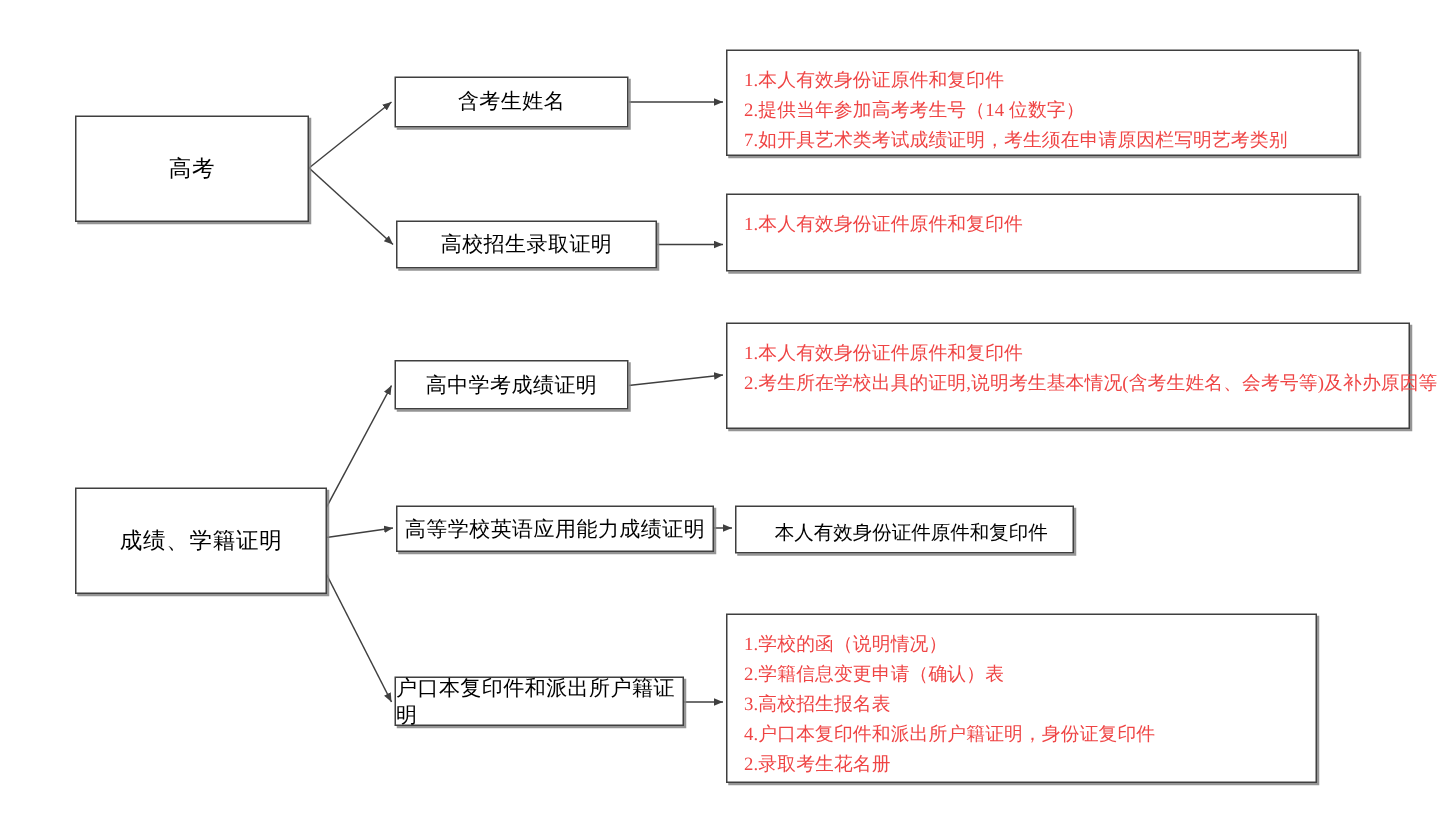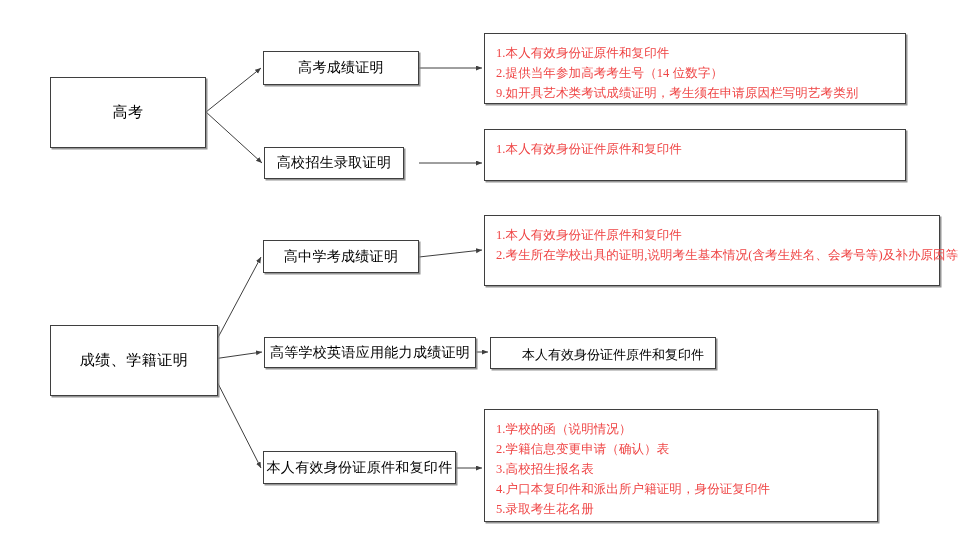--- a/index.html
+++ b/index.html
@@ -59,21 +59,21 @@
     letter-spacing: 0.1px;
   }
   .detail-single {
     font-size: 13px;
     line-height: 18px;
     white-space: nowrap;
   }
   .node.plain {
     display: flex;
     align-items: center;
-    justify-content: flex-end;
+    justify-content: center;
     padding-left: 20px;
   }
 </style>
 </head>
 <body>
 
 <div id="canvas">
 
   <svg id="edges" viewBox="0 0 969 559" width="969" height="559" xmlns="http://www.w3.org/2000/svg">
     <defs>
@@ -93,30 +93,30 @@
         <line x1="451" y1="352" x2="488" y2="352" stroke="#3f3f3f" stroke-width="1" marker-end="url(#arrowhead)"></line>
         <line x1="456" y1="468" x2="482" y2="468" stroke="#3f3f3f" stroke-width="1" marker-end="url(#arrowhead)"></line>
       </g>
   </svg>
 
   <div class="node root" style="left: 50px; top: 77px; width: 156px; height: 71px;">
     <span>高考</span>
   </div>
 
   <div class="node mid" style="left: 263px; top: 51px; width: 156px; height: 34px;">
-    <span>高考成绩证明</span>
+    <span>含考生姓名</span>
   </div>
 
   <div class="node detail" style="left: 484px; top: 33px; width: 422px; height: 71px;">
       <div class="detail-line">1.本人有效身份证原件和复印件</div>
       <div class="detail-line">2.提供当年参加高考考生号（14 位数字）</div>
-      <div class="detail-line">9.如开具艺术类考试成绩证明，考生须在申请原因栏写明艺考类别</div>
+      <div class="detail-line">7.如开具艺术类考试成绩证明，考生须在申请原因栏写明艺考类别</div>
     </div>
 
-  <div class="node mid" style="left: 264px; top: 147px; width: 140px; height: 32px;">
+  <div class="node mid" style="left: 264px; top: 147px; width: 174px; height: 32px;">
     <span>高校招生录取证明</span>
   </div>
 
   <div class="node detail" style="left: 484px; top: 129px; width: 422px; height: 52px;">
       <div class="detail-line">1.本人有效身份证件原件和复印件</div>
     </div>
 
   <div class="node root" style="left: 50px; top: 325px; width: 168px; height: 71px;">
     <span>成绩、学籍证明</span>
   </div>
@@ -132,24 +132,24 @@
 
   <div class="node mid" style="left: 264px; top: 337px; width: 212px; height: 31px;">
     <span>高等学校英语应用能力成绩证明</span>
   </div>
 
   <div class="node detail plain" style="left: 490px; top: 337px; width: 226px; height: 32px;">
       <div class="detail-single">本人有效身份证件原件和复印件</div>
     </div>
 
   <div class="node mid" style="left: 263px; top: 451px; width: 193px; height: 33px;">
-    <span>本人有效身份证原件和复印件</span>
+    <span>户口本复印件和派出所户籍证明</span>
   </div>
 
   <div class="node detail" style="left: 484px; top: 409px; width: 394px; height: 113px;">
       <div class="detail-line">1.学校的函（说明情况）</div>
       <div class="detail-line">2.学籍信息变更申请（确认）表</div>
       <div class="detail-line">3.高校招生报名表</div>
       <div class="detail-line">4.户口本复印件和派出所户籍证明，身份证复印件</div>
-      <div class="detail-line">5.录取考生花名册</div>
+      <div class="detail-line">2.录取考生花名册</div>
     </div>
 
 </div>
 
 </body></html>

